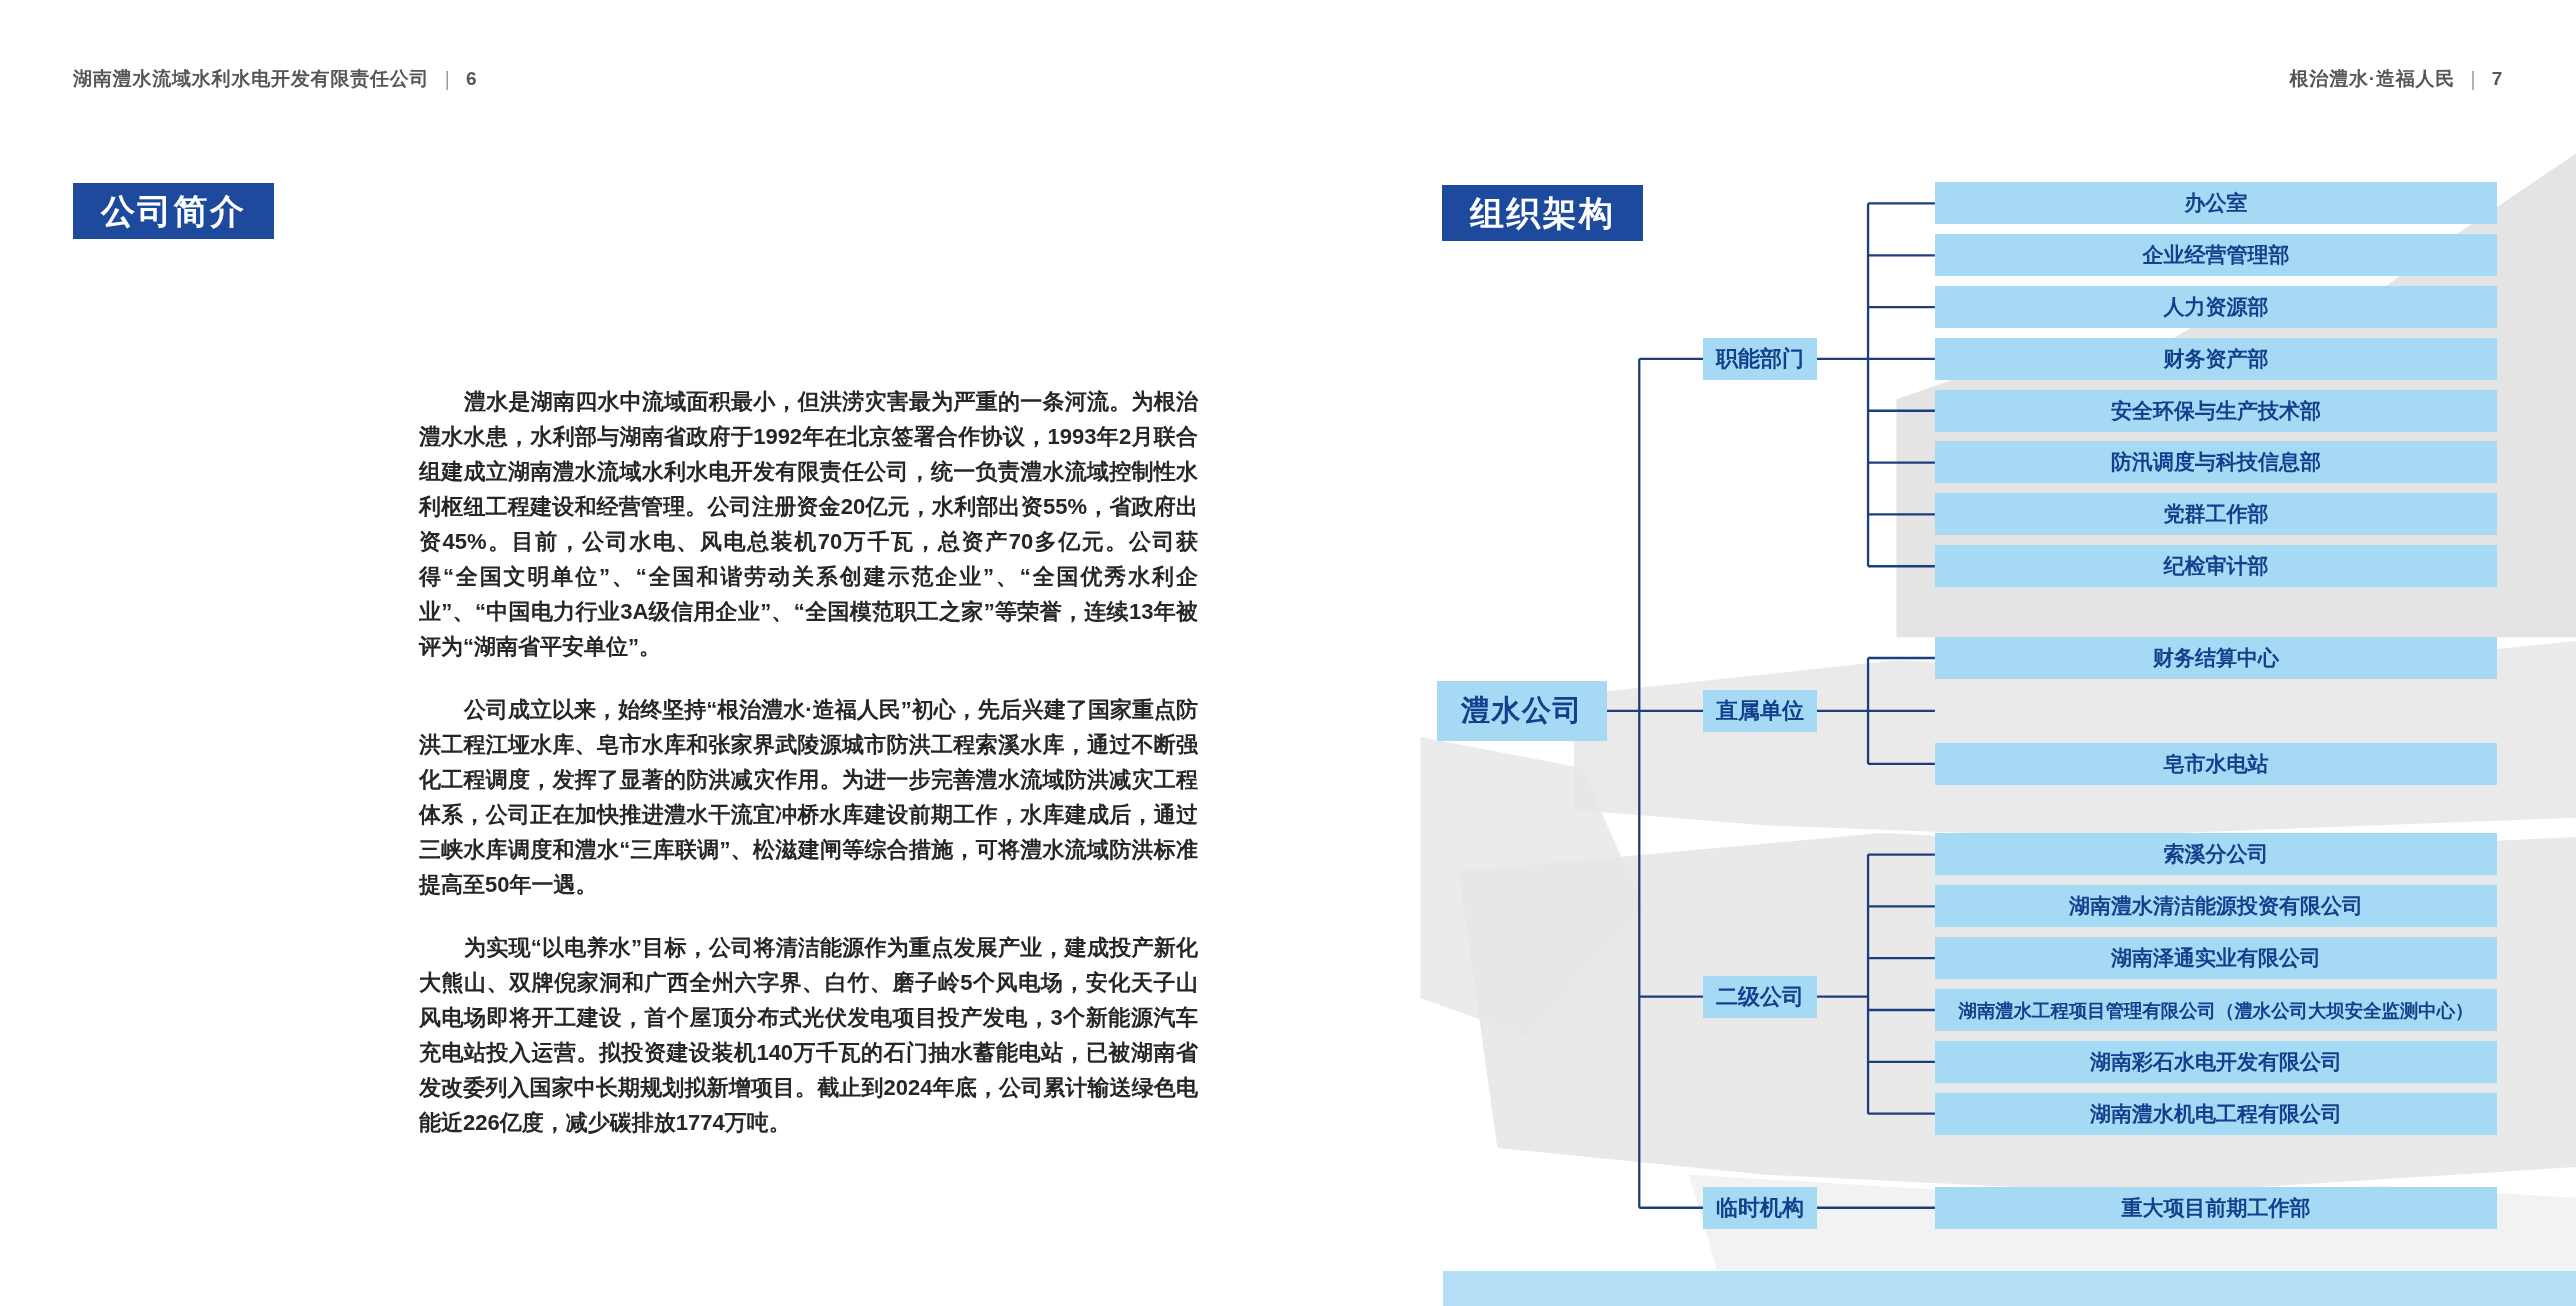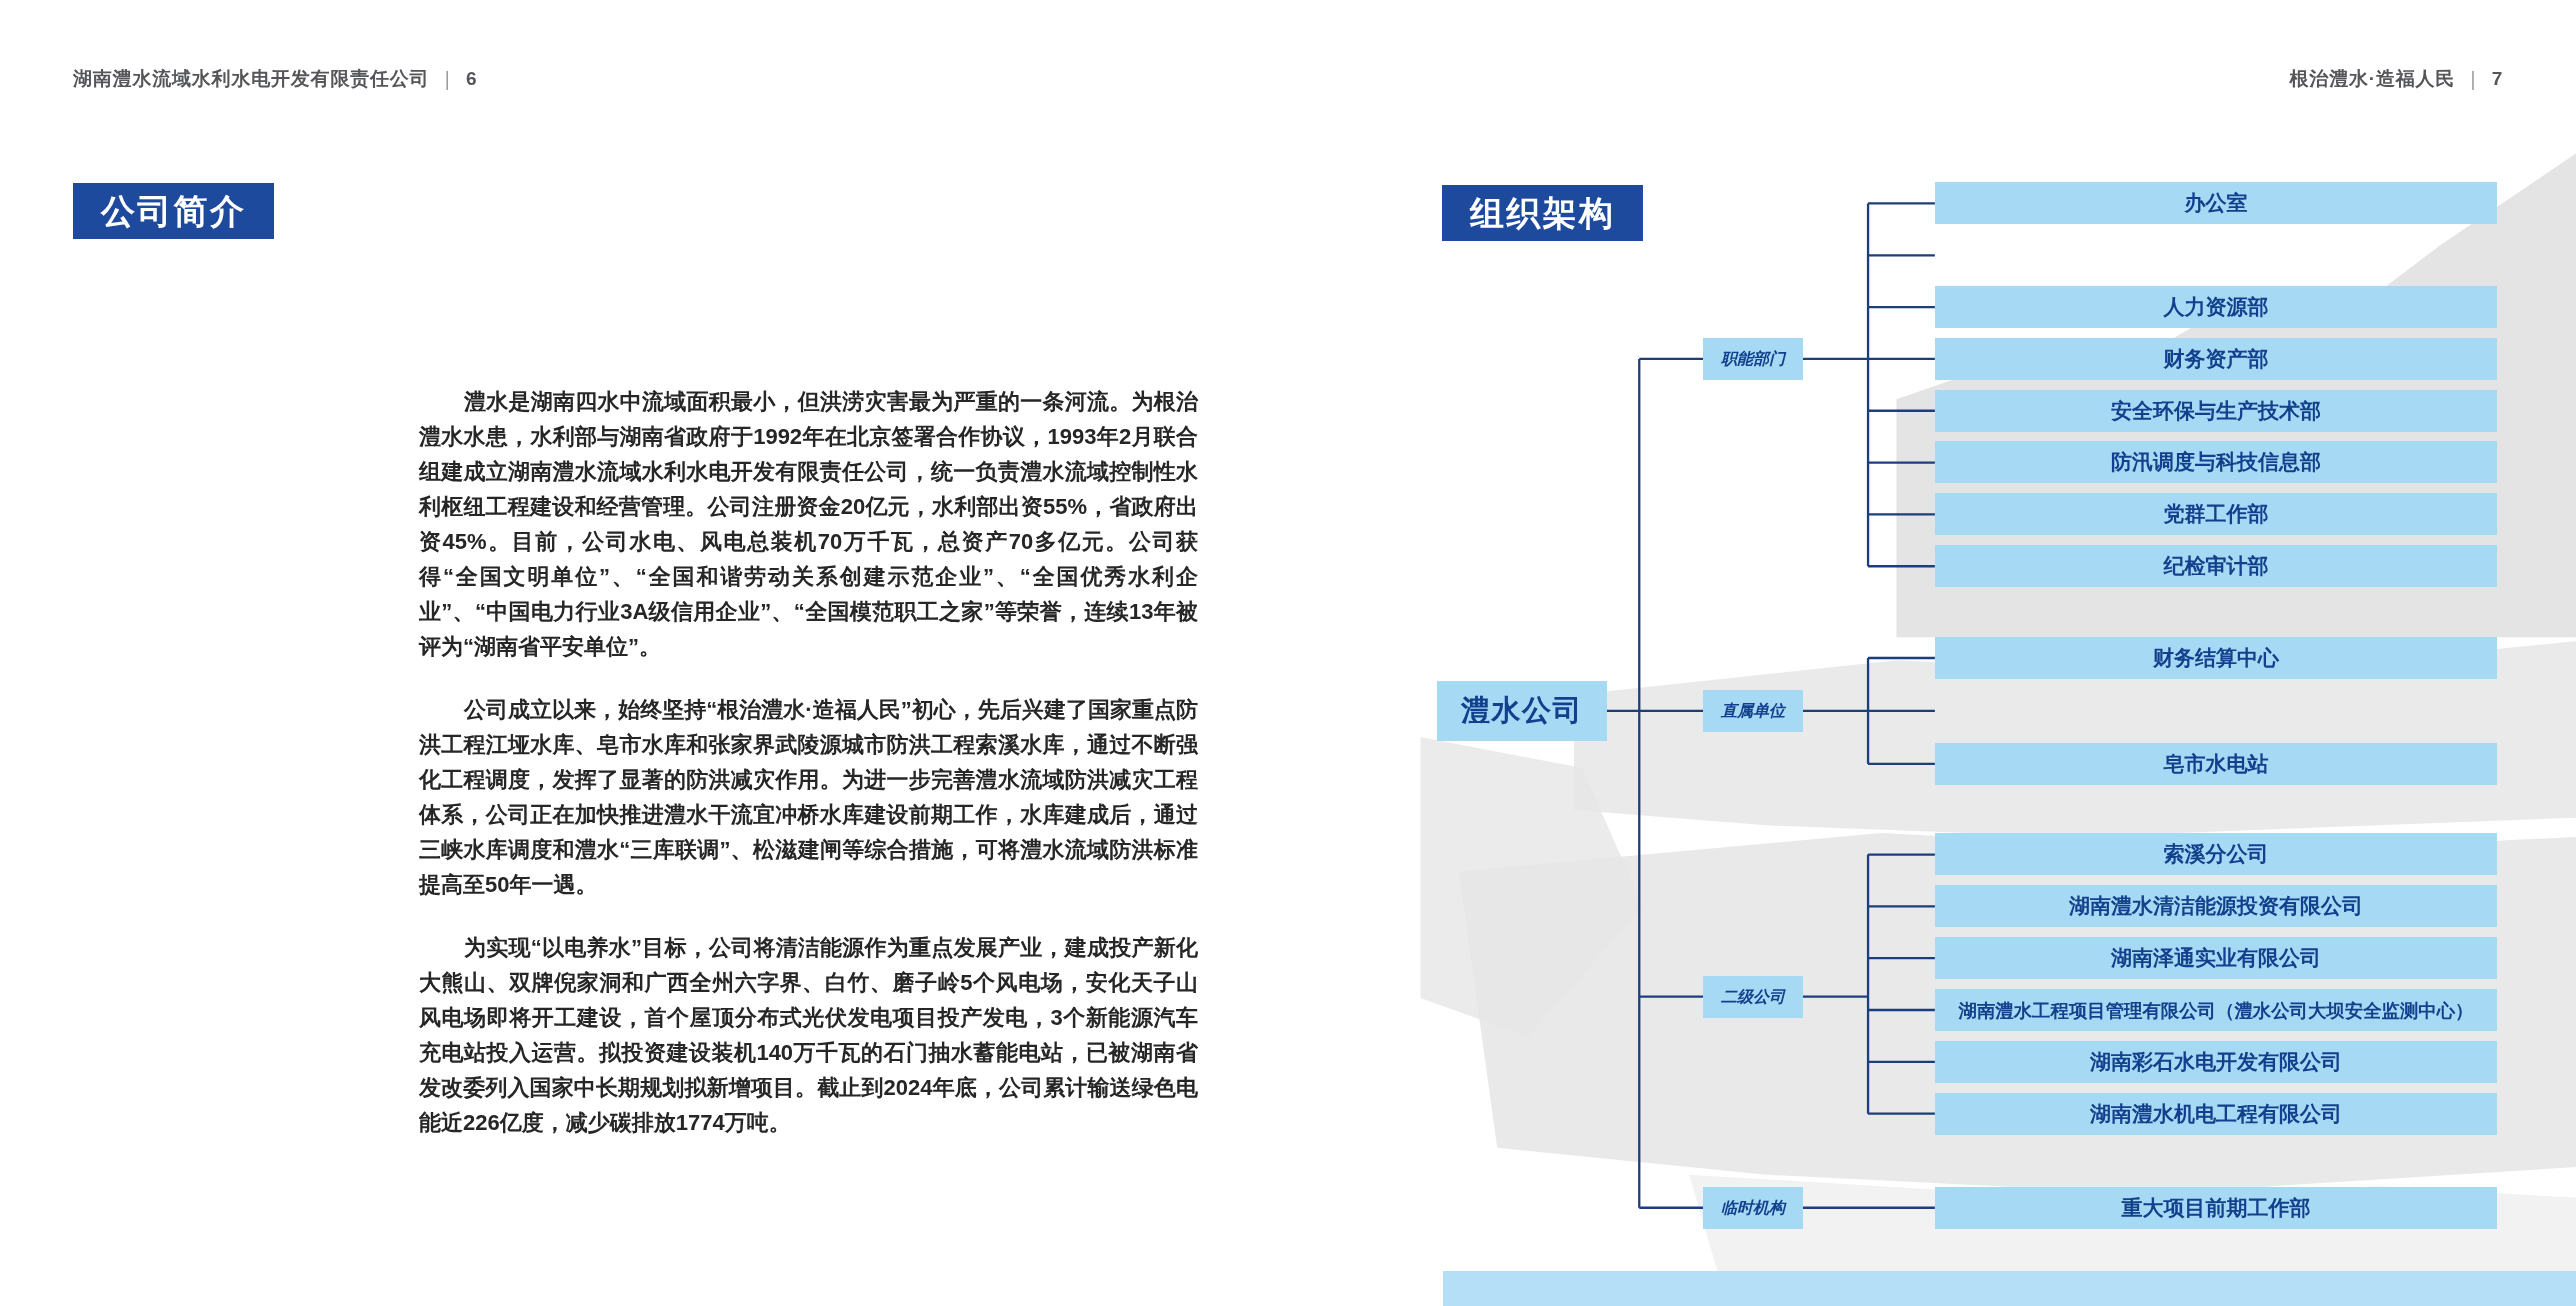--- a/index.html
+++ b/index.html
@@ -29,21 +29,21 @@
   .body-text p:last-child{margin-bottom:0;}
   
   .photo-layer{position:absolute;left:0;top:0;z-index:0;}
   
   .lines-layer{position:absolute;left:0;top:0;z-index:1;}
   .org-node{
     position:absolute;z-index:2;background:#a6d9f4;color:#12408c;font-weight:bold;
     display:flex;align-items:center;justify-content:center;white-space:nowrap;
   }
   .org-root{left:1437px;top:681px;width:170px;height:60px;font-size:29px;letter-spacing:1.5px;}
-  .org-branch{left:1703px;width:100px;height:42px;font-size:16px;font-style:italic;}
+  .org-branch{left:1703px;width:114px;height:42px;font-size:22px;}
   .bar{
     position:absolute;z-index:2;left:1935px;width:562px;height:42px;
     background:#a6d9f4;color:#12408c;font-weight:bold;font-size:21px;
     display:flex;align-items:center;justify-content:center;white-space:nowrap;
   }
   .bar.small-text{font-size:18.4px;}
   .bottom-strip{position:absolute;left:1443px;top:1271px;width:1133px;height:35px;background:#b5dff7;z-index:0;}
 </style>
 </head>
 <body>
@@ -110,20 +110,21 @@
   </svg>
 
   <div class="org-node org-root">澧水公司</div>
 
   <div class="org-node org-branch" style="top:338px">职能部门</div>
   <div class="org-node org-branch" style="top:690px">直属单位</div>
   <div class="org-node org-branch" style="top:976px">二级公司</div>
   <div class="org-node org-branch" style="top:1187px">临时机构</div>
 
   <div class="bar" style="top:182px">办公室</div>
+  <div class="bar" style="top:234px">企业经营管理部</div>
   <div class="bar" style="top:286px">人力资源部</div>
   <div class="bar" style="top:338px">财务资产部</div>
   <div class="bar" style="top:390px">安全环保与生产技术部</div>
   <div class="bar" style="top:441px">防汛调度与科技信息部</div>
   <div class="bar" style="top:493px">党群工作部</div>
   <div class="bar" style="top:545px">纪检审计部</div>
 
   <div class="bar" style="top:637px">财务结算中心</div>
   <div class="bar" style="top:743px">皂市水电站</div>
 

